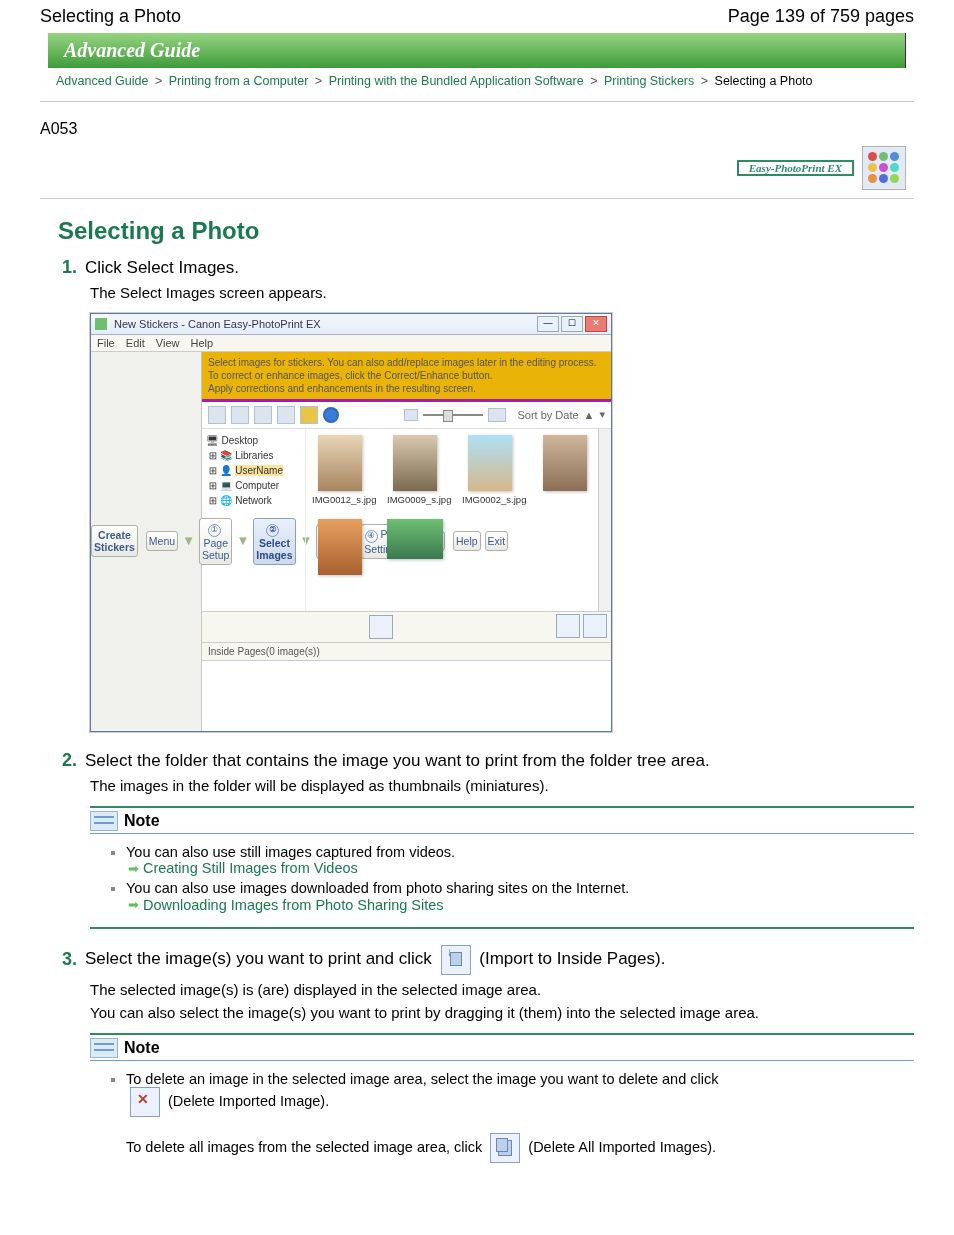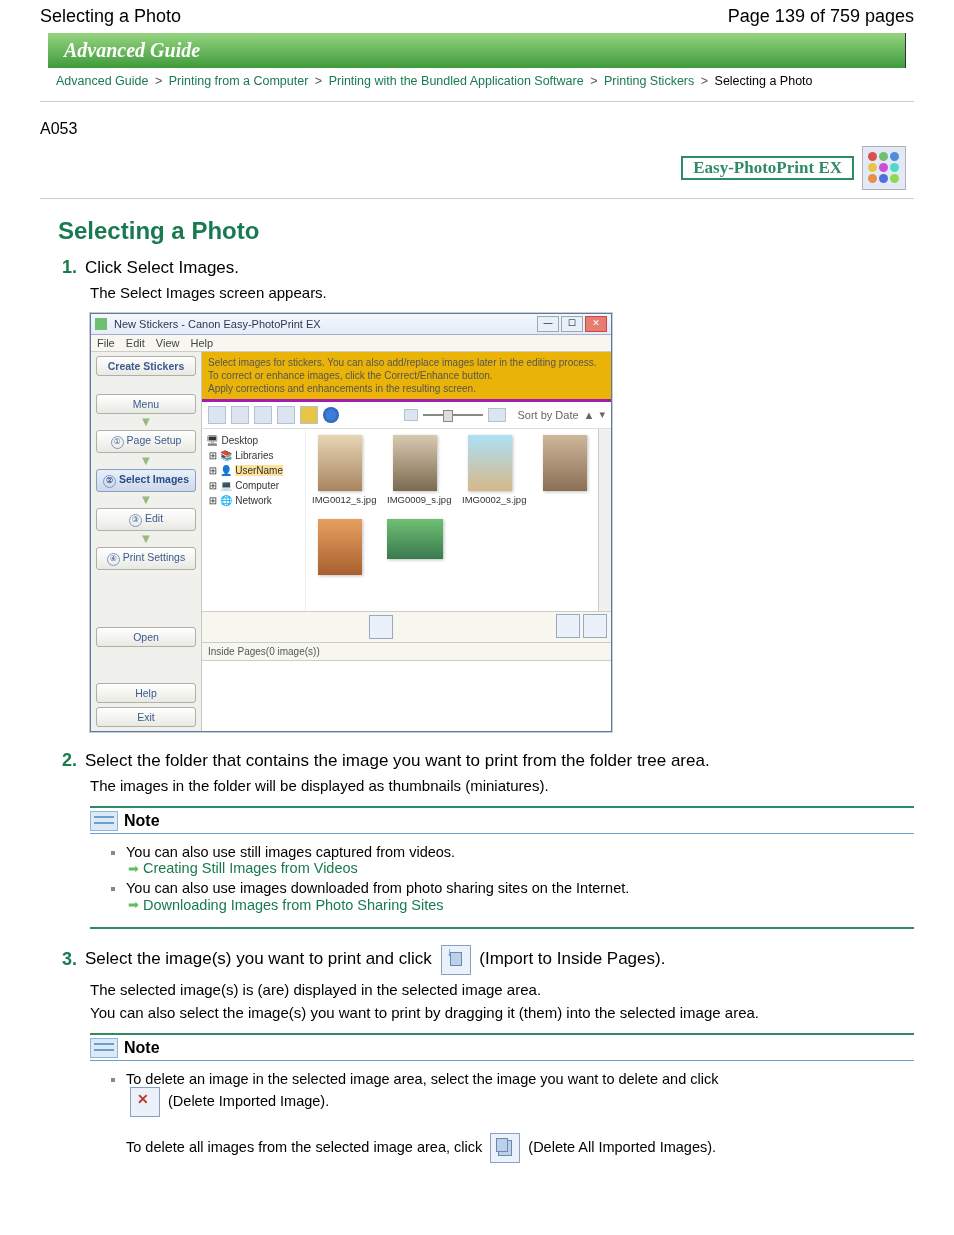--- a/index.html
+++ b/index.html
@@ -56,23 +56,24 @@
     align-items: center;
     gap: 8px;
     border-bottom: 1px solid #ccc;
     padding-bottom: 8px;
     padding-right: 8px;
   }
   .brand-label {
     border: 2px solid #2f8b64;
     color: #2f8b64;
     font-weight: bold;
+    font-style: italic;
     padding: 0 10px;
     font-family: Georgia, serif;
-    font-size: 17px;
+    font-size: 11px;
   }
   .brand-icon {
     width: 44px;
     height: 44px;
     background: #e4e9f7;
     border: 1px solid #b2b2b2;
     display: flex;
     flex-wrap: wrap;
     padding: 5px;
     gap: 2px;
@@ -143,21 +144,21 @@
     color: #444;
     border-bottom: 1px solid #ccc;
   }
   .app-menubar span { margin-right: 8px; }
   .app-body { display: flex; background: #fff; }
   .app-sidebar {
     width: 110px;
     background: #f0f0ec;
     border-right: 1px solid #c7c7c0;
     display: flex;
-    flex-direction: column;
+    flex-direction: row;
     align-items: center;
     padding: 4px 0;
     gap: 4px;
   }
   .side-btn {
     width: 94px;
     border: 1px solid #b0b0a8;
     border-radius: 3px;
     background: linear-gradient(to bottom,#fff,#e9e9e3);
     text-align: center;

